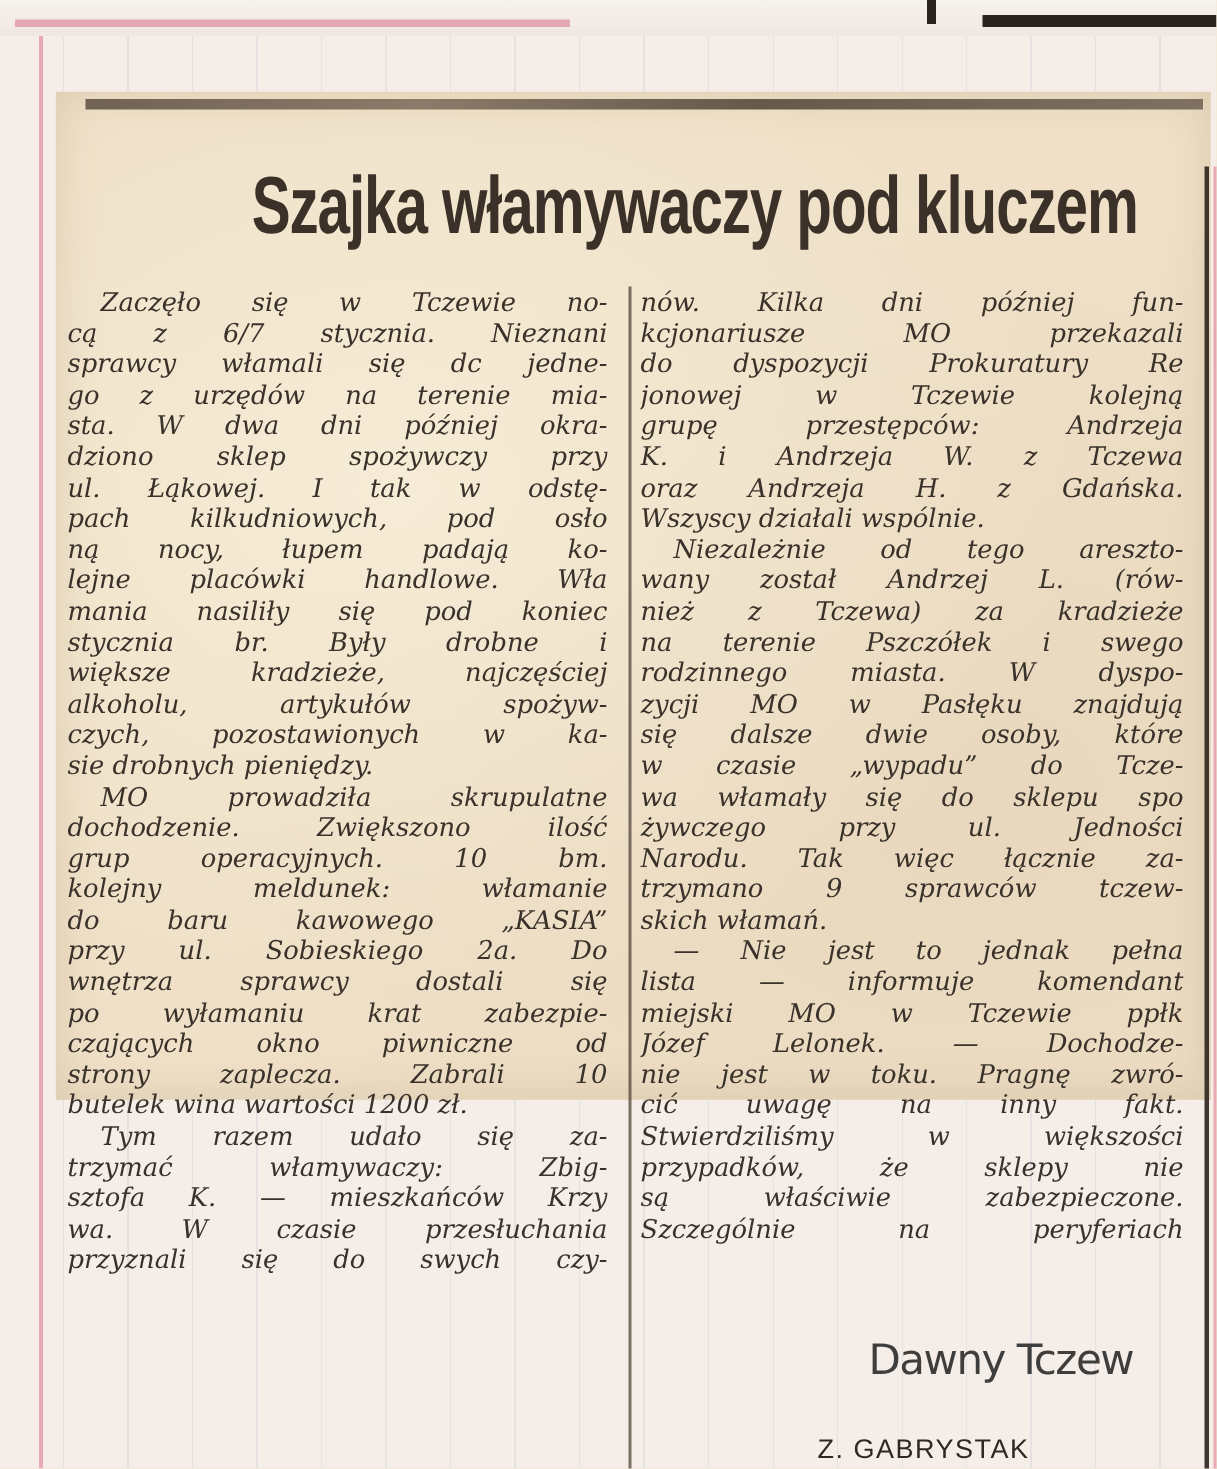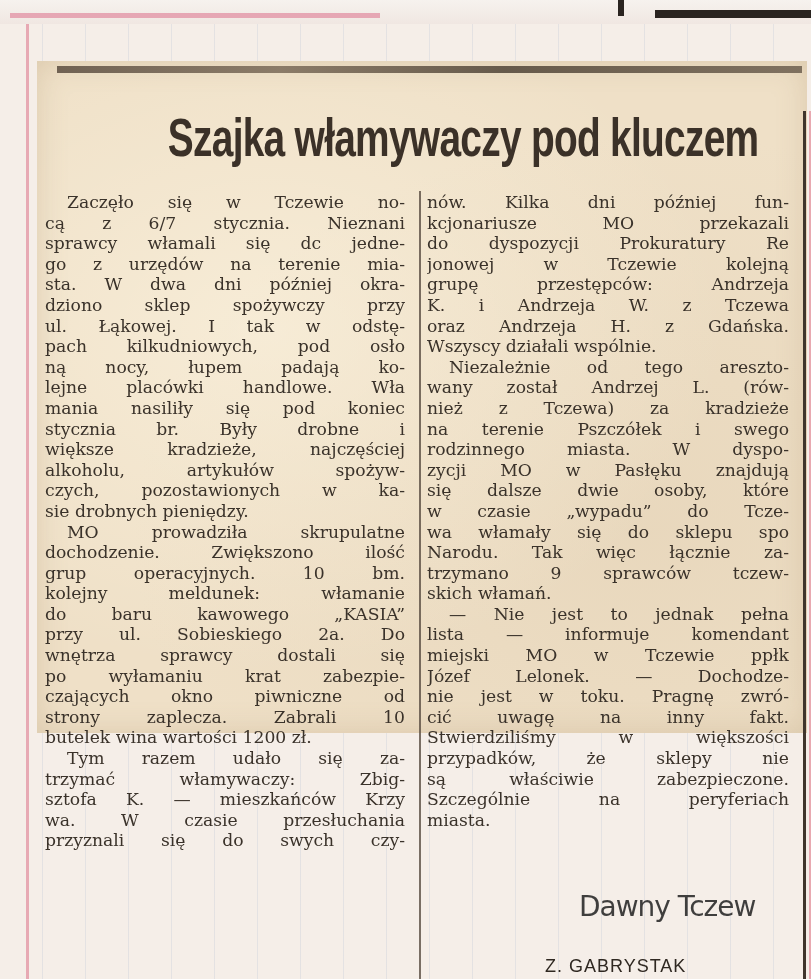--- a/index.html
+++ b/index.html
@@ -46,20 +46,21 @@
       position:absolute; left:30px; top:45px; width:720px; text-align:center;
       font-family: "Liberation Sans", sans-serif; font-weight:bold;
       font-size:54px; letter-spacing:-1px; color:#3b3128;
       transform: scaleX(0.72); transform-origin: center;
       white-space:nowrap;
     }
     .col {
       position:absolute; top:131px; width:360px;
       font-size:17.2px; line-height:20.6px; color:#3a322a;
       text-align: justify;
+      font-style: italic;
     }
     .col-left { left:8px; }
     .col-right { left:390px; width:362px; }
     .col-divider { position:absolute; left:382px; top:130px; width:2px; height:790px; background:#5a4e42; opacity:0.8; }
     .line { display:block; white-space:nowrap; text-align:justify; text-align-last:justify; height:20.6px; overflow:hidden; }
     .line.last { text-align-last:left; }
     .line.indent { padding-left:22px; }
     .signature {
       position:absolute; left:508px; top:895px;
       font-family:"Liberation Sans", sans-serif; font-weight:normal; font-size:18px; color:#2f2821;
@@ -135,33 +136,33 @@
       <span class="line last">Wszyscy działali wspólnie.</span>
       <span class="line indent">Niezależnie od tego aresztо-</span>
       <span class="line">wany został Andrzej L. (rów-</span>
       <span class="line">nież z Tczewa) za kradzieże</span>
       <span class="line">na terenie Pszczółek i swego</span>
       <span class="line">rodzinnego miasta. W dyspo-</span>
       <span class="line">zycji MO w Pasłęku znajdują</span>
       <span class="line">się dalsze dwie osoby, które</span>
       <span class="line">w czasie „wypadu” do Tcze-</span>
       <span class="line">wa włamały się do sklepu spo</span>
+      <span class="line">żywczego przy ul. Jedności</span>
       <span class="line">Narodu. Tak więc łącznie za-</span>
       <span class="line">trzymano 9 sprawców tczew-</span>
       <span class="line last">skich włamań.</span>
       <span class="line indent">— Nie jest to jednak pełna</span>
       <span class="line">lista — informuje komendant</span>
       <span class="line">miejski MO w Tczewie ppłk</span>
       <span class="line">Józef Lelonek. — Dochodze-</span>
       <span class="line">nie jest w toku. Pragnę zwró-</span>
       <span class="line">cić uwagę na inny fakt.</span>
       <span class="line">Stwierdziliśmy w większości</span>
       <span class="line">przypadków, że sklepy nie</span>
       <span class="line">są właściwie zabezpieczone.</span>
       <span class="line">Szczególnie na peryferiach</span>
-      <span class="line last">miasta.</span>
     </div>
 
   <div class="signature">Z. GABRYSTAK</div>
   <div class="rule-bottom"></div>
 </div>
 
 <div class="watermark">Dawny Tczew</div>
 
 </body></html>

